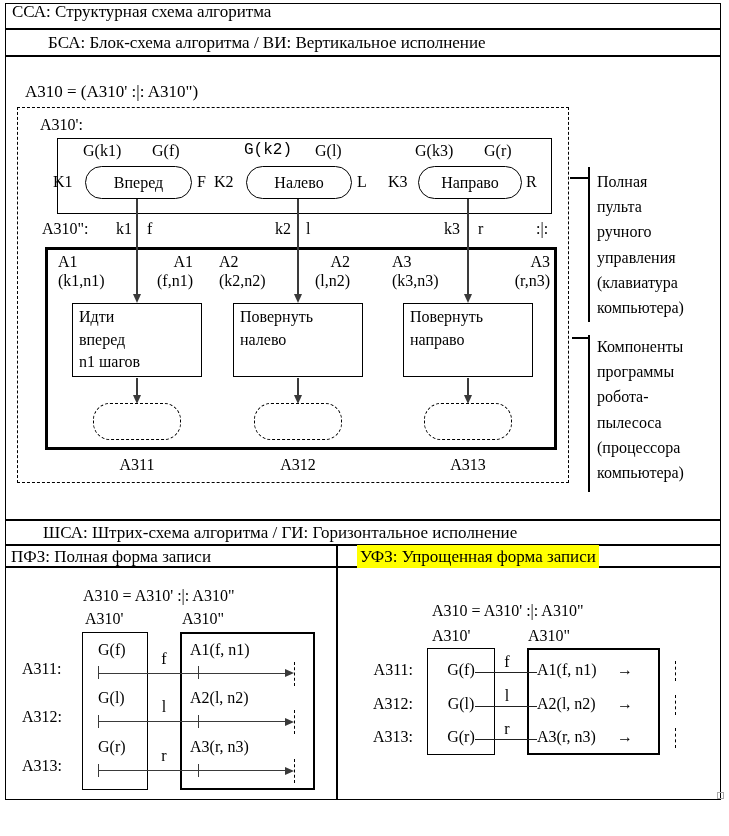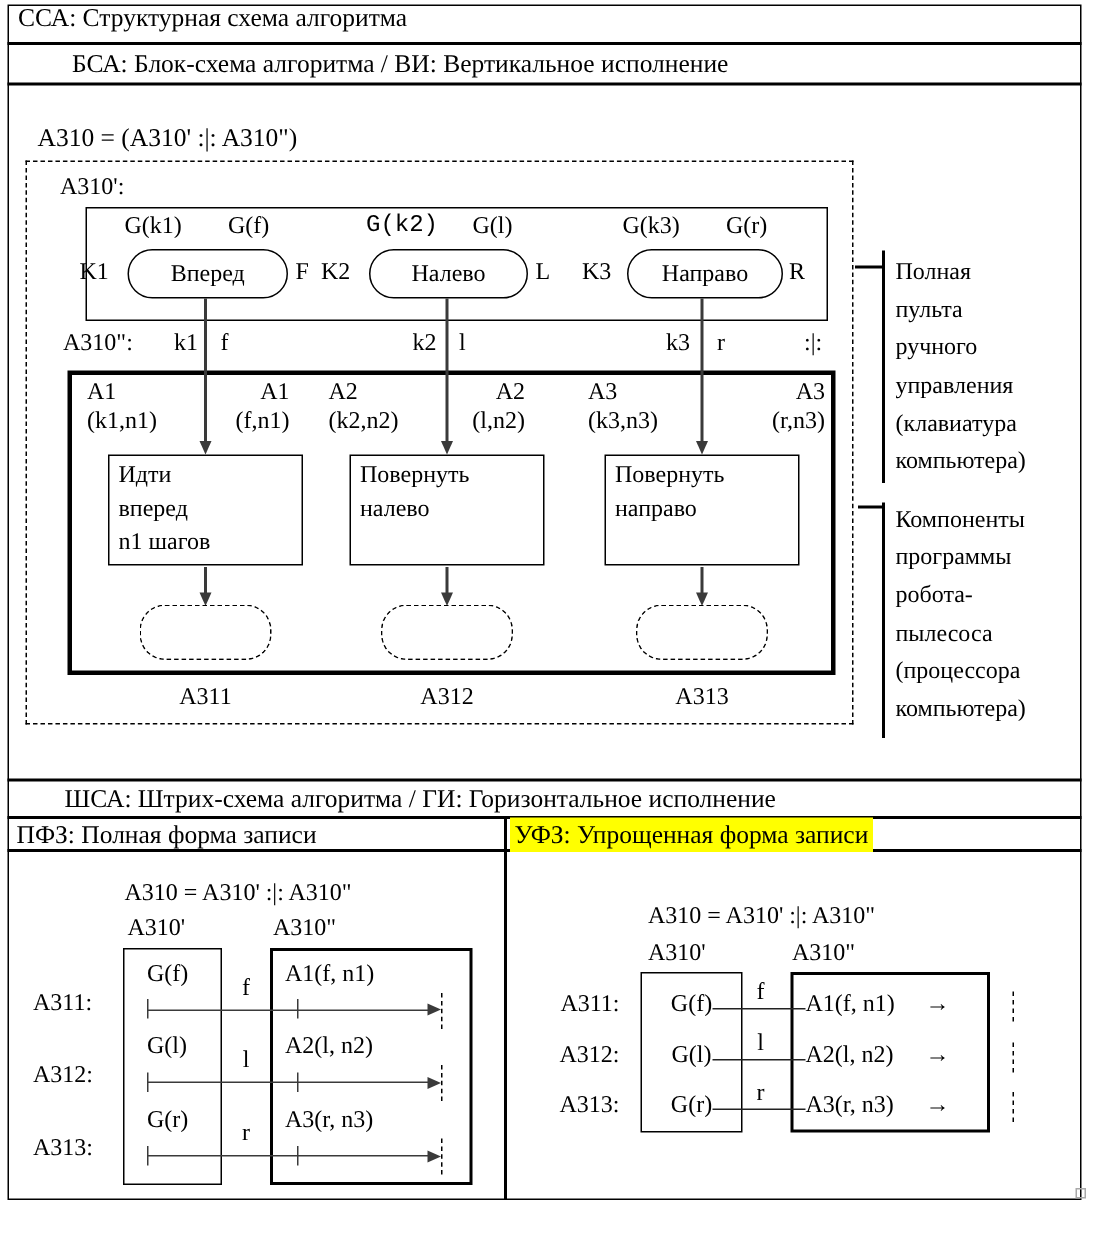--- a/index.html
+++ b/index.html
@@ -166,21 +166,21 @@
     <div>Компоненты</div>
     <div>программы</div>
     <div>робота-</div>
     <div>пылесоса</div>
     <div>(процессора</div>
     <div>компьютера)</div>
   </div>
 
   <div class="t t17" style="left:43px;top:522px;">ШСА: Штрих-схема алгоритма / ГИ: Горизонтальное исполнение</div>
   <div class="t t17" style="left:11px;top:546px;">ПФЗ: Полная форма записи</div>
-  <div class="t t17 hl-y" style="left:340px;top:545px;">УФЗ: Упрощенная форма записи</div>
+  <div class="t t17 hl-y" style="left:357px;top:545px;">УФЗ: Упрощенная форма записи</div>
 
   <div class="t" style="left:83px;top:586px;">A310 = A310' :|: A310"</div>
   <div class="t" style="left:85px;top:609px;">A310'</div>
   <div class="t" style="left:182px;top:609px;">A310"</div>
   <div class="box b-thin" style="left:82px;top:632px;width:66px;height:158px;"></div>
   <div class="box b-med" style="left:180px;top:632px;width:135px;height:158px;"></div>
 
   <div class="t" style="left:22px;top:659px;">A311:</div>
   <div class="t" style="left:98px;top:640px;">G(f)</div>
   <div class="t ctr" style="left:155px;top:649px;width:18px;">f</div>

